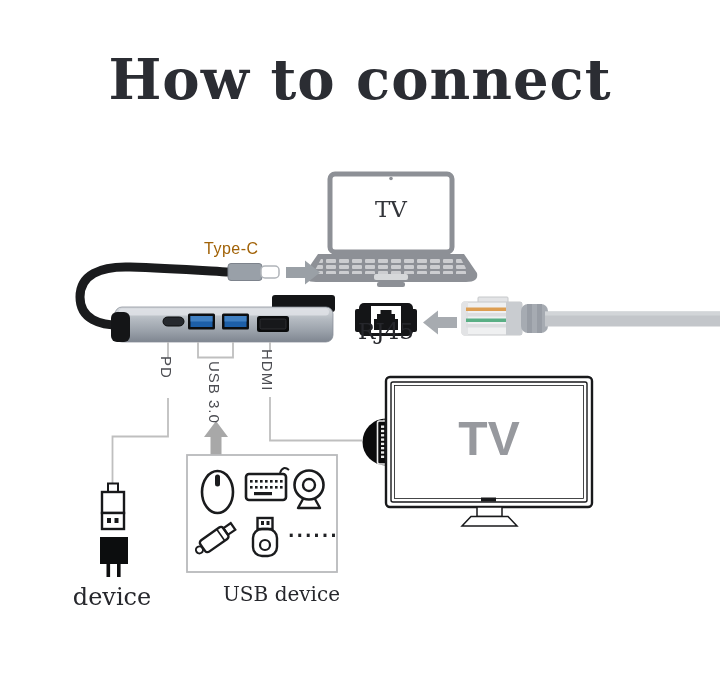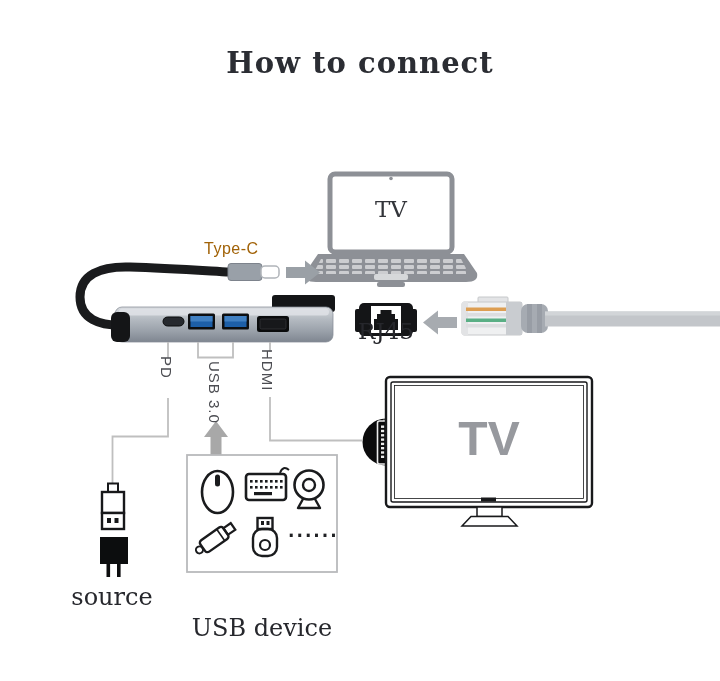--- a/index.html
+++ b/index.html
@@ -1,30 +1,30 @@
 <!DOCTYPE html>
 <html><head>
 <meta charset="utf-8">
 <style>
   html,body{margin:0;padding:0;background:#fff;}
   .stage{position:relative;width:720px;height:681px;background:#ffffff;overflow:hidden;
          font-family:"DejaVu Serif",serif;}
   .stage svg{position:absolute;left:0;top:0;}
   .title{position:absolute;left:0;right:0;top:46px;text-align:center;
-         font-family:"DejaVu Serif",serif;font-weight:700;font-size:29px;
+         font-family:"DejaVu Serif",serif;font-weight:700;font-size:56px;
          color:#2b2d33;letter-spacing:1px;}
   .lbl{position:absolute;color:#26272c;font-family:"DejaVu Serif",serif;}
   .typec-lbl{left:204px;top:240px;width:70px;font-family:"Liberation Sans",sans-serif;
              font-size:16px;color:#a16207;letter-spacing:.5px;}
   .rj45-lbl{left:348px;top:318px;width:76px;text-align:center;font-size:23px;}
   .netcable-lbl{left:534px;top:336px;width:182px;text-align:center;font-size:21px;}
   .laptop-tv{left:330px;top:196px;width:122px;text-align:center;font-size:23px;color:#33353a;}
   .tv-screen{left:386px;top:411px;width:206px;text-align:center;
              font-family:"Liberation Sans",sans-serif;font-weight:700;font-size:48px;color:#97999e;}
-  .usbdev-lbl{left:184px;top:582px;width:156px;text-align:center;font-size:24px;margin-top:32px;}
+  .usbdev-lbl{left:184px;top:582px;width:156px;text-align:right;font-size:20px;}
   .source-lbl{left:60px;top:583px;width:104px;text-align:center;font-size:24px;}
   .vlabel{position:absolute;writing-mode:vertical-rl;text-orientation:mixed;
           font-family:"Liberation Sans",sans-serif;font-size:15px;color:#4c4d52;letter-spacing:1px;}
   .pd-lbl{left:158px;top:356px;}
   .usb30-lbl{left:206px;top:361px;}
   .hdmi-lbl{left:259px;top:349px;}
   .dots{position:absolute;left:288px;top:521px;width:46px;text-align:center;
         font-family:"DejaVu Sans",sans-serif;font-weight:700;font-size:17px;
         letter-spacing:2px;color:#1f2023;}
 </style>
@@ -216,14 +216,14 @@
   <div class="title">How to connect</div>
   <div class="lbl typec-lbl">Type-C</div>
   <div class="lbl laptop-tv">TV</div>
   <div class="lbl rj45-lbl">RJ45</div>
   <div class="vlabel pd-lbl">PD</div>
   <div class="vlabel usb30-lbl">USB 3.0</div>
   <div class="vlabel hdmi-lbl">HDMI</div>
   <div class="lbl tv-screen">TV</div>
   <div class="dots">......</div>
   <div class="lbl usbdev-lbl">USB device</div>
-  <div class="lbl source-lbl">source</div>
+  <div class="lbl source-lbl">device</div>
 </div>
 
 </body></html>

